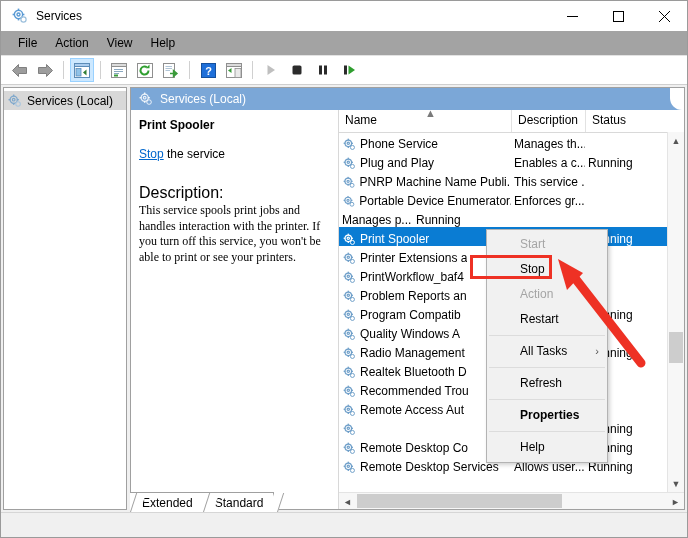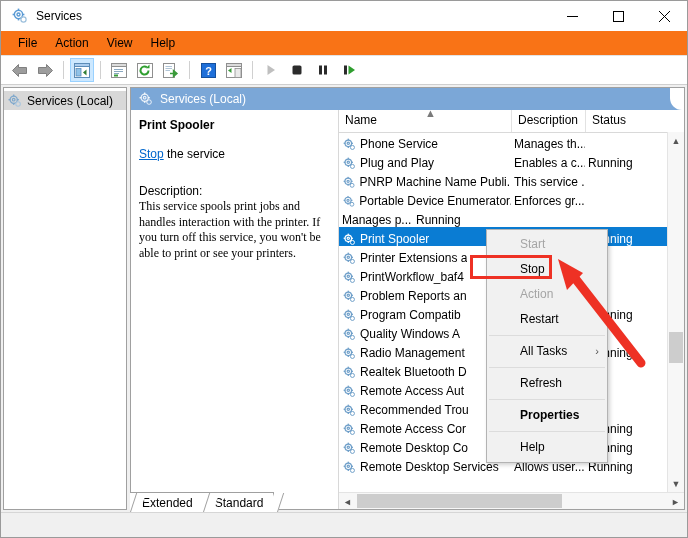--- a/index.html
+++ b/index.html
@@ -19,21 +19,21 @@
 
   
   .titlebar{position:relative;height:30px;background:#ffffff;display:flex;align-items:center;z-index:70;}
   .title-ico{margin-left:11px;margin-right:8px;display:block;}
   .title-text{font-size:12px;color:#000;}
   .winbtns{position:absolute;right:0;top:0;height:30px;display:flex;z-index:80;}
   .winbtn{width:46px;height:30px;display:flex;align-items:center;justify-content:center;cursor:default;}
   .winbtn svg{display:block;}
 
   
-  .menubar{height:24px;background:#f97316;display:flex;align-items:center;padding-left:8px;position:relative;z-index:70;}
+  .menubar{height:24px;background:#a3a3a3;display:flex;align-items:center;padding-left:8px;position:relative;z-index:70;}
   .menuitem{padding:3px 9px;font-size:12px;color:#000;cursor:default;}
 
   
   .toolbar{height:28px;background:#fff;border-top:1px solid #e3e3e3;border-bottom:1px solid #cfcfcf;display:flex;align-items:center;padding-left:5px;position:relative;z-index:70;}
   .tb{width:24px;height:24px;display:flex;align-items:center;justify-content:center;cursor:default;margin:0 1px;box-sizing:border-box;}
   .tb.sel{background:#cce8ff;border:1px solid #99d1ff;}
   .tbsep{width:1px;height:18px;background:#d0d0d0;margin:0 5px;}
 
   
   .content{position:absolute;left:0;top:84px;right:0;bottom:25px;display:flex;background:#f0f0f0;padding:2px;box-sizing:border-box;}
@@ -50,21 +50,21 @@
   .pane-head .corner{position:absolute;right:0;top:0;width:14px;height:22px;background:#fff;border-bottom-left-radius:12px;}
 
   .pane-body{flex:1;display:flex;position:relative;overflow:hidden;}
 
   
   .detail{width:208px;padding:8px 10px 0 8px;box-sizing:border-box;background:#fff;border-right:1px solid #d8d8d8;}
   .detail h2{margin:0 0 14px 0;font-size:12px;font-weight:bold;}
   .lnkline{font-size:12px;line-height:16px;}
   .lnk{color:#0066cc;text-decoration:underline;cursor:pointer;}
   .desc-gap{height:22px;}
-  .desc-title{font-size:12px;margin-bottom:1px;}
+  .desc-title{font-size:16px;margin-bottom:1px;}
   .desc-body{font-size:12px;line-height:15.5px;font-family:Liberation Serif, serif;}
 
   
   .listwrap{flex:1;position:relative;background:#fff;overflow:hidden;}
   .lhead{height:22px;display:flex;border-bottom:1px solid #d9d9d9;background:#fff;position:relative;}
   .lhcell{font-size:12px;padding:3px 0 0 6px;box-sizing:border-box;position:relative;color:#000;cursor:default;}
   .lhcell+.lhcell{border-left:1px solid #e2e2e2;}
   .sortchev{position:absolute;left:50%;top:-3px;color:#7a7a7a;font-size:11px;}
   .rows{position:absolute;left:0;right:0;top:22px;bottom:17px;overflow:hidden;}
   .row{height:19px;display:flex;align-items:flex-end;font-size:12px;white-space:nowrap;}
@@ -567,61 +567,60 @@
                       <circle cx="6.5" cy="6.5" r="1.4"></circle>
                     </g>
                     <g fill="#6f9fc9">
                       <rect x="5.7" y="0.8" width="1.6" height="2"></rect>
                       <rect x="5.7" y="10.3" width="1.6" height="2"></rect>
                       <rect x="0.8" y="5.7" width="2" height="1.6"></rect>
                       <rect x="10.3" y="5.7" width="2" height="1.6"></rect>
                     </g>
                     <circle cx="11.6" cy="11.6" r="2.5" fill="none" stroke="#6f9fc9" stroke-width="1.2"></circle>
                   </svg>
+                  <span class="nm">Recommended Trou</span>
+                </div>
+                <div class="cell-desc"></div>
+                <div class="cell-stat"></div>
+              </div>
+              <div class="row">
+                <div class="cell-name">
+                  <svg width="13" height="13" viewBox="0 0 16 16">
+                    <g fill="none" stroke="#6f9fc9" stroke-width="1.5">
+                      <circle cx="6.5" cy="6.5" r="4"></circle>
+                      <circle cx="6.5" cy="6.5" r="1.4"></circle>
+                    </g>
+                    <g fill="#6f9fc9">
+                      <rect x="5.7" y="0.8" width="1.6" height="2"></rect>
+                      <rect x="5.7" y="10.3" width="1.6" height="2"></rect>
+                      <rect x="0.8" y="5.7" width="2" height="1.6"></rect>
+                      <rect x="10.3" y="5.7" width="2" height="1.6"></rect>
+                    </g>
+                    <circle cx="11.6" cy="11.6" r="2.5" fill="none" stroke="#6f9fc9" stroke-width="1.2"></circle>
+                  </svg>
                   <span class="nm">Remote Access Aut</span>
                 </div>
                 <div class="cell-desc"></div>
                 <div class="cell-stat"></div>
               </div>
               <div class="row">
                 <div class="cell-name">
                   <svg width="13" height="13" viewBox="0 0 16 16">
                     <g fill="none" stroke="#6f9fc9" stroke-width="1.5">
                       <circle cx="6.5" cy="6.5" r="4"></circle>
                       <circle cx="6.5" cy="6.5" r="1.4"></circle>
                     </g>
                     <g fill="#6f9fc9">
                       <rect x="5.7" y="0.8" width="1.6" height="2"></rect>
                       <rect x="5.7" y="10.3" width="1.6" height="2"></rect>
                       <rect x="0.8" y="5.7" width="2" height="1.6"></rect>
                       <rect x="10.3" y="5.7" width="2" height="1.6"></rect>
                     </g>
                     <circle cx="11.6" cy="11.6" r="2.5" fill="none" stroke="#6f9fc9" stroke-width="1.2"></circle>
                   </svg>
-                  <span class="nm">Recommended Trou</span>
-                </div>
-                <div class="cell-desc"></div>
-                <div class="cell-stat"></div>
-              </div>
-              <div class="row">
-                <div class="cell-name">
-                  <svg width="13" height="13" viewBox="0 0 16 16">
-                    <g fill="none" stroke="#6f9fc9" stroke-width="1.5">
-                      <circle cx="6.5" cy="6.5" r="4"></circle>
-                      <circle cx="6.5" cy="6.5" r="1.4"></circle>
-                    </g>
-                    <g fill="#6f9fc9">
-                      <rect x="5.7" y="0.8" width="1.6" height="2"></rect>
-                      <rect x="5.7" y="10.3" width="1.6" height="2"></rect>
-                      <rect x="0.8" y="5.7" width="2" height="1.6"></rect>
-                      <rect x="10.3" y="5.7" width="2" height="1.6"></rect>
-                    </g>
-                    <circle cx="11.6" cy="11.6" r="2.5" fill="none" stroke="#6f9fc9" stroke-width="1.2"></circle>
-                  </svg>
-                  <span class="nm">Remote Access Cor</span>
                 </div>
                 <div class="cell-desc"></div>
                 <div class="cell-stat">Running</div>
               </div>
               <div class="row">
                 <div class="cell-name">
                   <svg width="13" height="13" viewBox="0 0 16 16">
                     <g fill="none" stroke="#6f9fc9" stroke-width="1.5">
                       <circle cx="6.5" cy="6.5" r="4"></circle>
                       <circle cx="6.5" cy="6.5" r="1.4"></circle>

